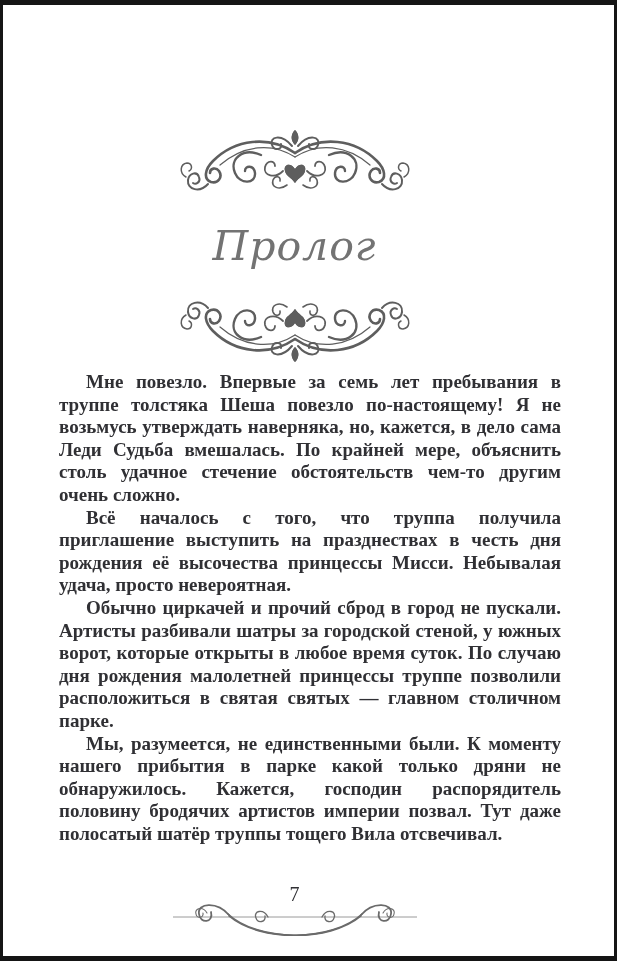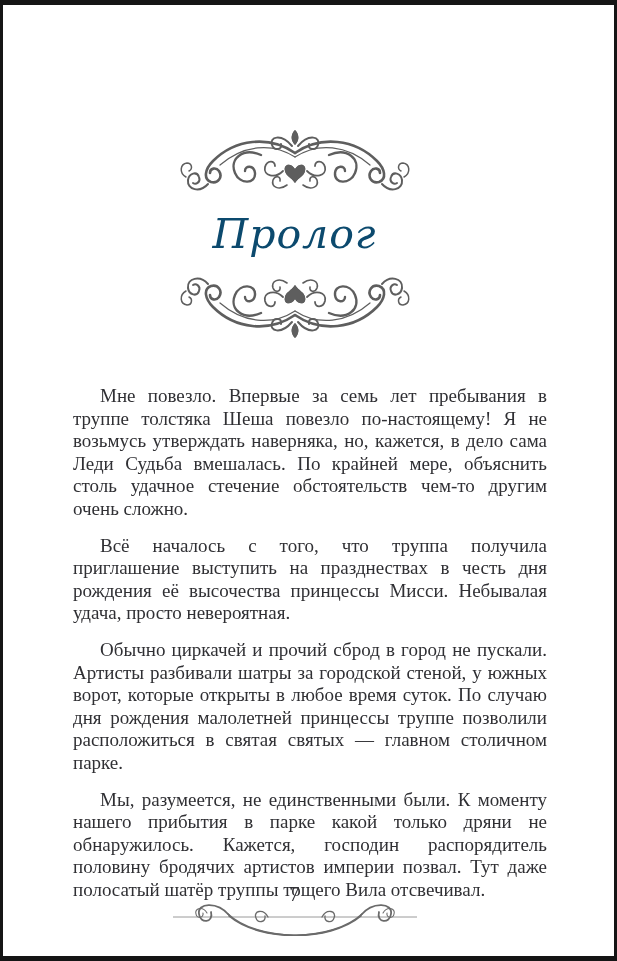--- a/index.html
+++ b/index.html
@@ -13,33 +13,33 @@
     border-right-width:3px;
     overflow:hidden;
     font-family:"Liberation Serif", serif;
   }
   .header{
     position:absolute;top:122px;left:0;right:0;
     display:flex;flex-direction:column;align-items:center;
     transform:translateX(-14px);
   }
   .chapter-title{
-    margin:4px;height:46px;line-height:46px;
+    margin:16px;height:46px;line-height:46px;
     font-family:"DejaVu Serif", serif;
     font-style:italic;font-weight:400;
-    font-size:41px;color:#0c4a6e;letter-spacing:1px;
+    font-size:41px;color:#737373;letter-spacing:1px;
   }
   .flourish{display:block;}
   .body-text{
     position:absolute;top:366px;left:56px;width:502px;
     font-size:19px;line-height:22.6px;color:#303034;
     text-align:justify;
     hyphens:auto;-webkit-hyphens:auto;
   }
-  .body-text p{margin:14px;text-indent:27px;}
+  .body-text p{margin:0;text-indent:27px;font-weight:bold;}
   .footer{
     position:absolute;left:0;right:0;bottom:13px;
     display:flex;flex-direction:column;align-items:center;
     transform:translateX(-14px);
   }
   .page-number{
     font-size:20px;line-height:20px;color:#303034;
     margin-bottom:-5px;position:relative;z-index:2;
   }
 </style>

